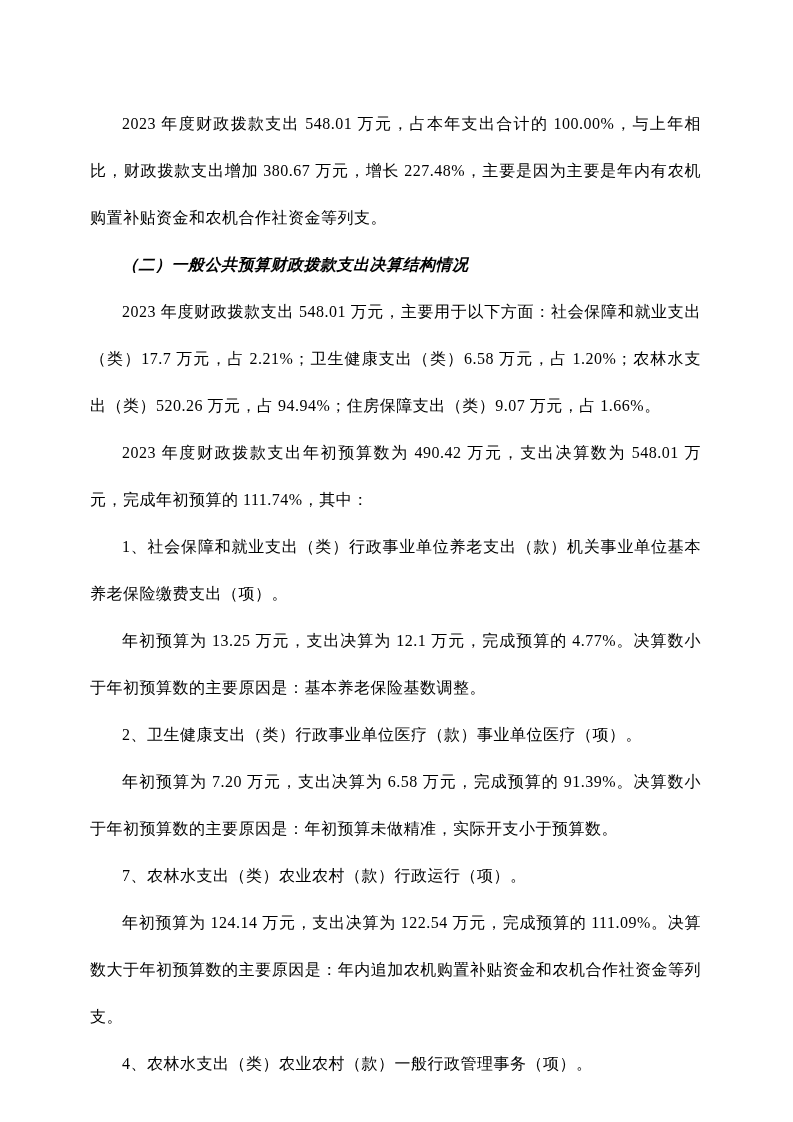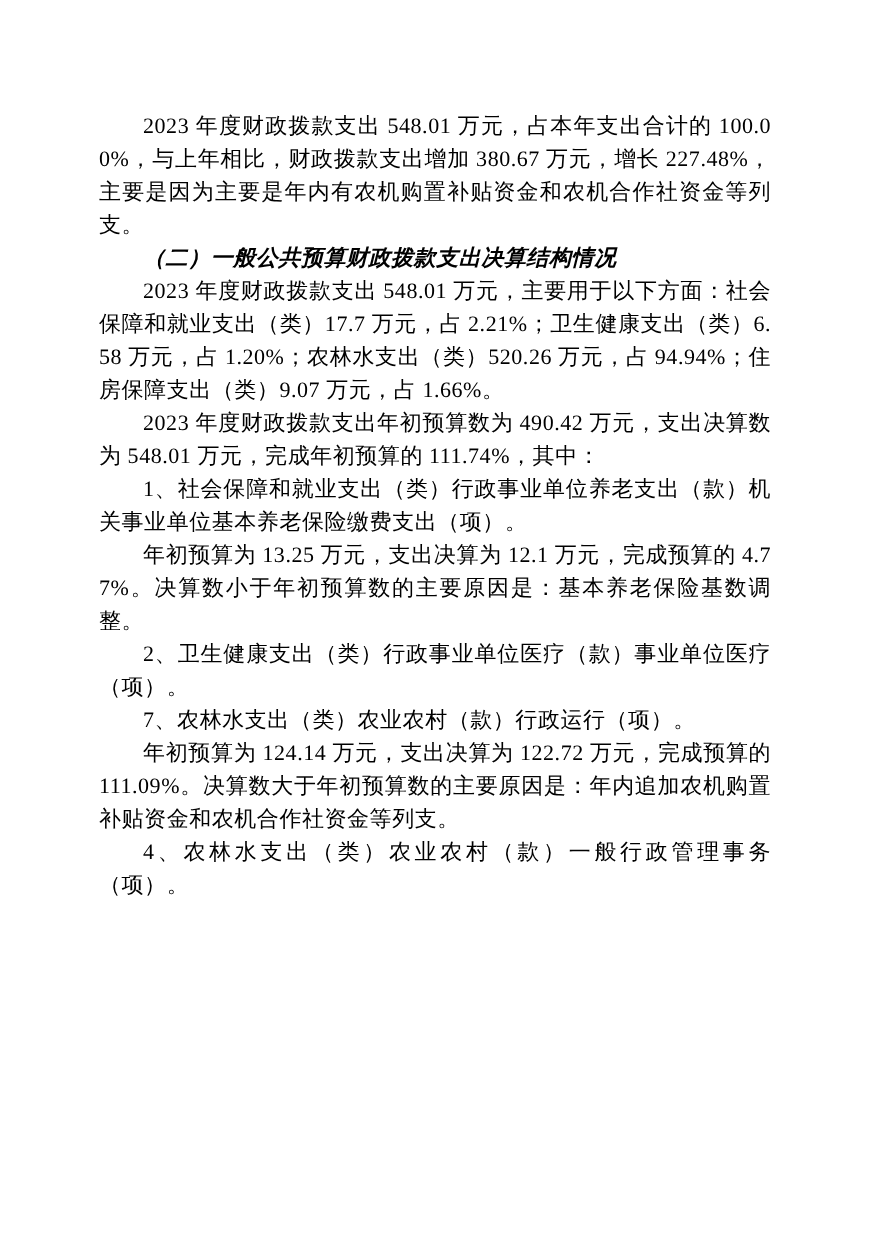--- a/index.html
+++ b/index.html
@@ -16,22 +16,22 @@
     }
     .page {
       box-sizing: border-box;
       width: 793px;
       height: 1122px;
       background: #ffffff;
       padding: 100px 92px 30px 90px;
     }
     .content p {
       margin: 0;
-      font-size: 20px;
-      line-height: 30px;
+      font-size: 16px;
+      line-height: 47px;
       text-align: justify;
       text-indent: 2em;
       letter-spacing: 0.5px;
       word-break: break-all;
     }
     .content p.heading {
       font-family: "Liberation Sans", "DejaVu Sans", sans-serif;
       font-weight: bold;
       font-style: italic;
     }
@@ -41,17 +41,18 @@
 
 <div class="page">
   <div class="content">
     <p>2023 年度财政拨款支出 548.01 万元，占本年支出合计的 100.00%，与上年相比，财政拨款支出增加 380.67 万元，增长 227.48%，主要是因为主要是年内有农机购置补贴资金和农机合作社资金等列支。</p>
     <p class="heading">（二）一般公共预算财政拨款支出决算结构情况</p>
     <p>2023 年度财政拨款支出 548.01 万元，主要用于以下方面：社会保障和就业支出（类）17.7 万元，占 2.21%；卫生健康支出（类）6.58 万元，占 1.20%；农林水支出（类）520.26 万元，占 94.94%；住房保障支出（类）9.07 万元，占 1.66%。</p>
     <p>2023 年度财政拨款支出年初预算数为 490.42 万元，支出决算数为 548.01 万元，完成年初预算的 111.74%，其中：</p>
     <p>1、社会保障和就业支出（类）行政事业单位养老支出（款）机关事业单位基本养老保险缴费支出（项）。</p>
     <p>年初预算为 13.25 万元，支出决算为 12.1 万元，完成预算的 4.77%。决算数小于年初预算数的主要原因是：基本养老保险基数调整。</p>
     <p>2、卫生健康支出（类）行政事业单位医疗（款）事业单位医疗（项）。</p>
+    <p>年初预算为 7.20 万元，支出决算为 6.58 万元，完成预算的 91.39%。决算数小于年初预算数的主要原因是：年初预算未做精准，实际开支小于预算数。</p>
     <p>7、农林水支出（类）农业农村（款）行政运行（项）。</p>
-    <p>年初预算为 124.14 万元，支出决算为 122.72 万元，完成预算的 111.09%。决算数大于年初预算数的主要原因是：年内追加农机购置补贴资金和农机合作社资金等列支。</p>
+    <p>年初预算为 124.14 万元，支出决算为 122.54 万元，完成预算的 111.09%。决算数大于年初预算数的主要原因是：年内追加农机购置补贴资金和农机合作社资金等列支。</p>
     <p>4、农林水支出（类）农业农村（款）一般行政管理事务（项）。</p>
   </div>
 </div>
 
 </body></html>

